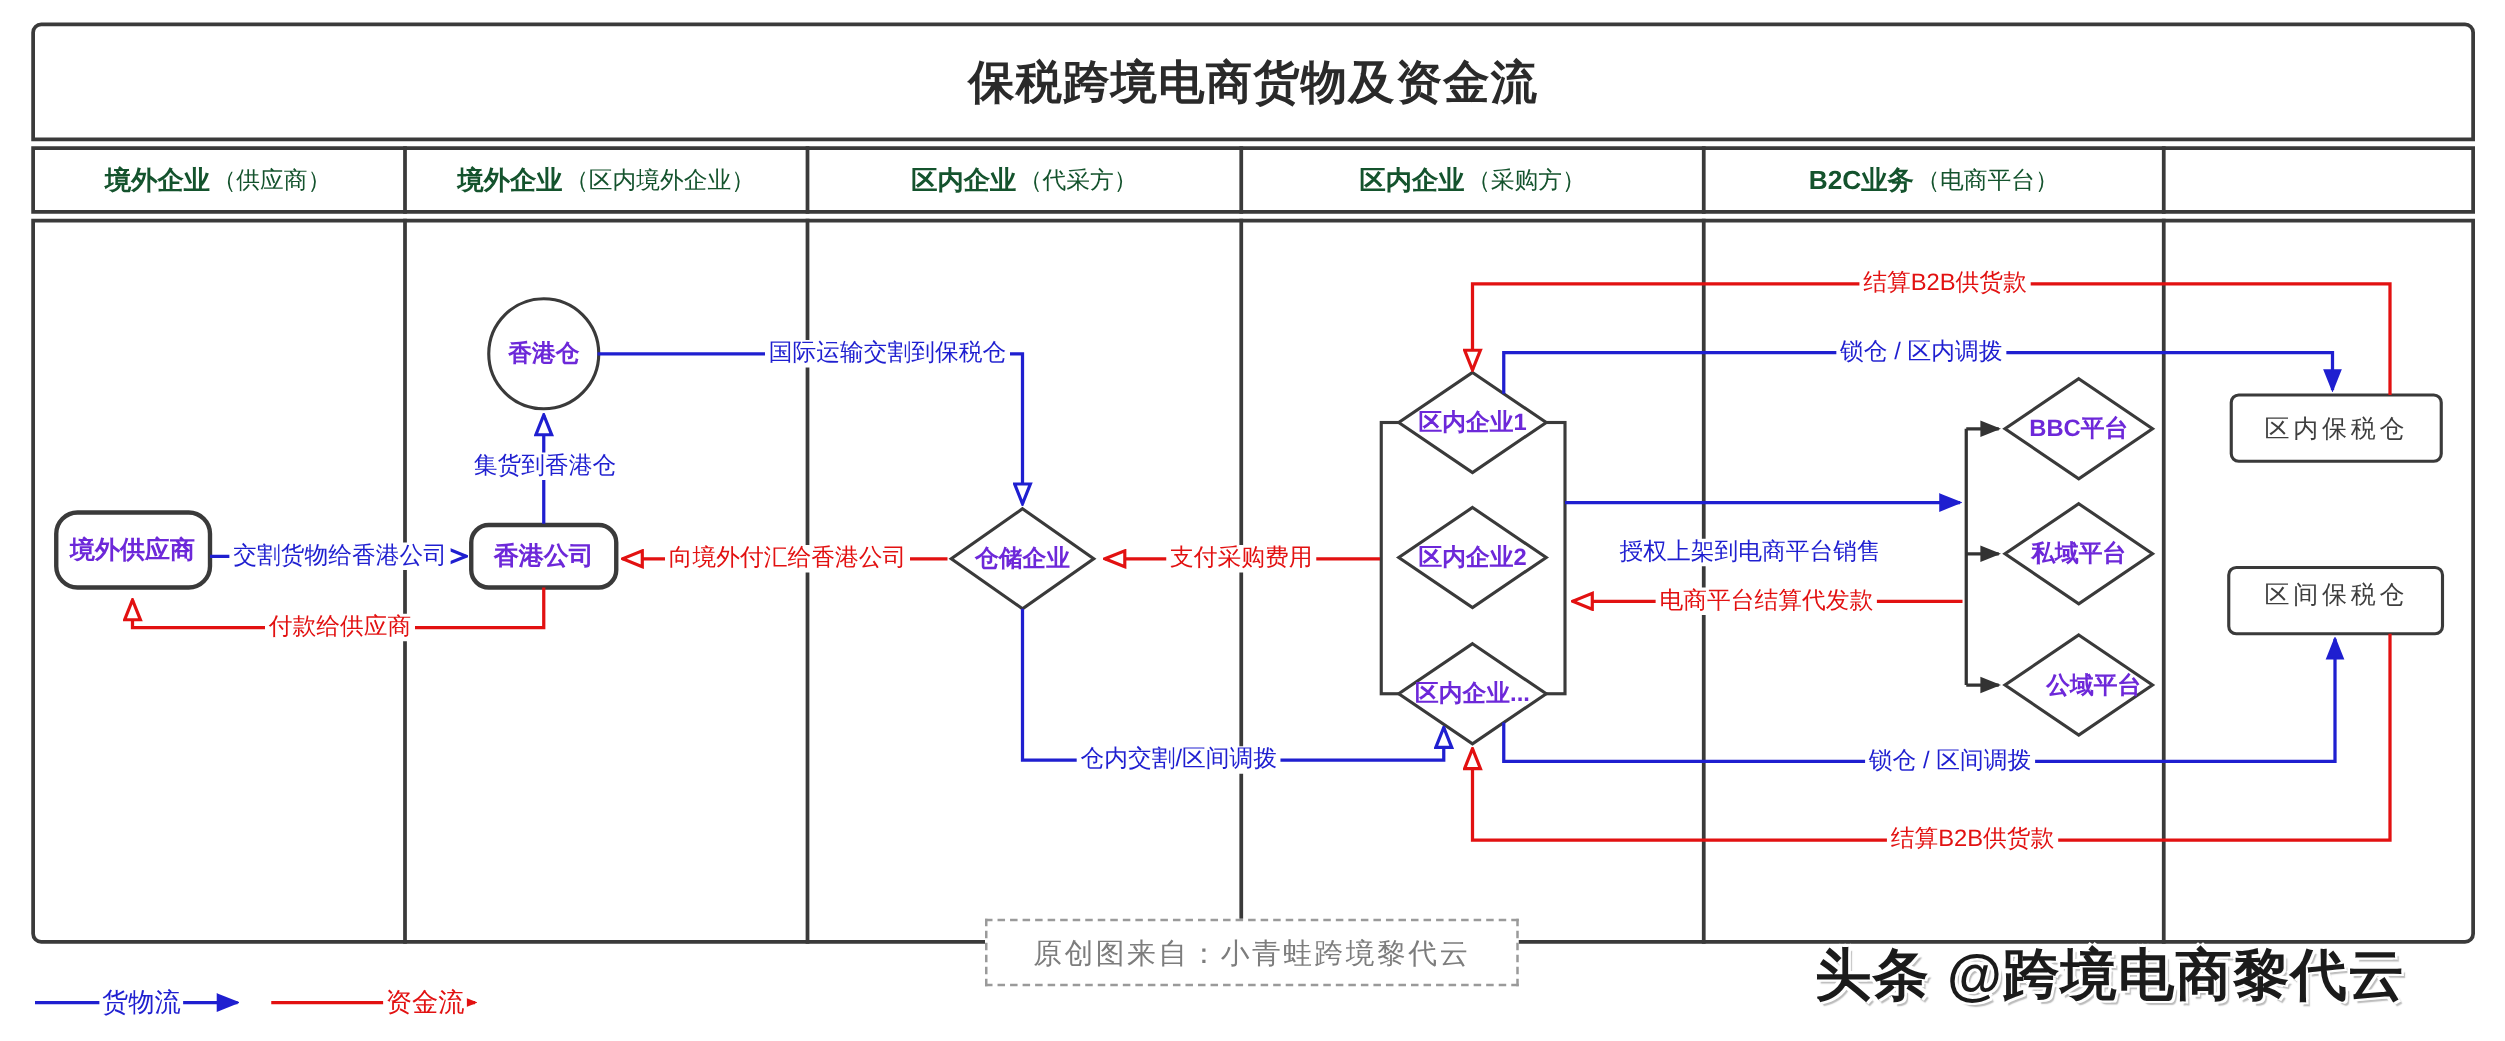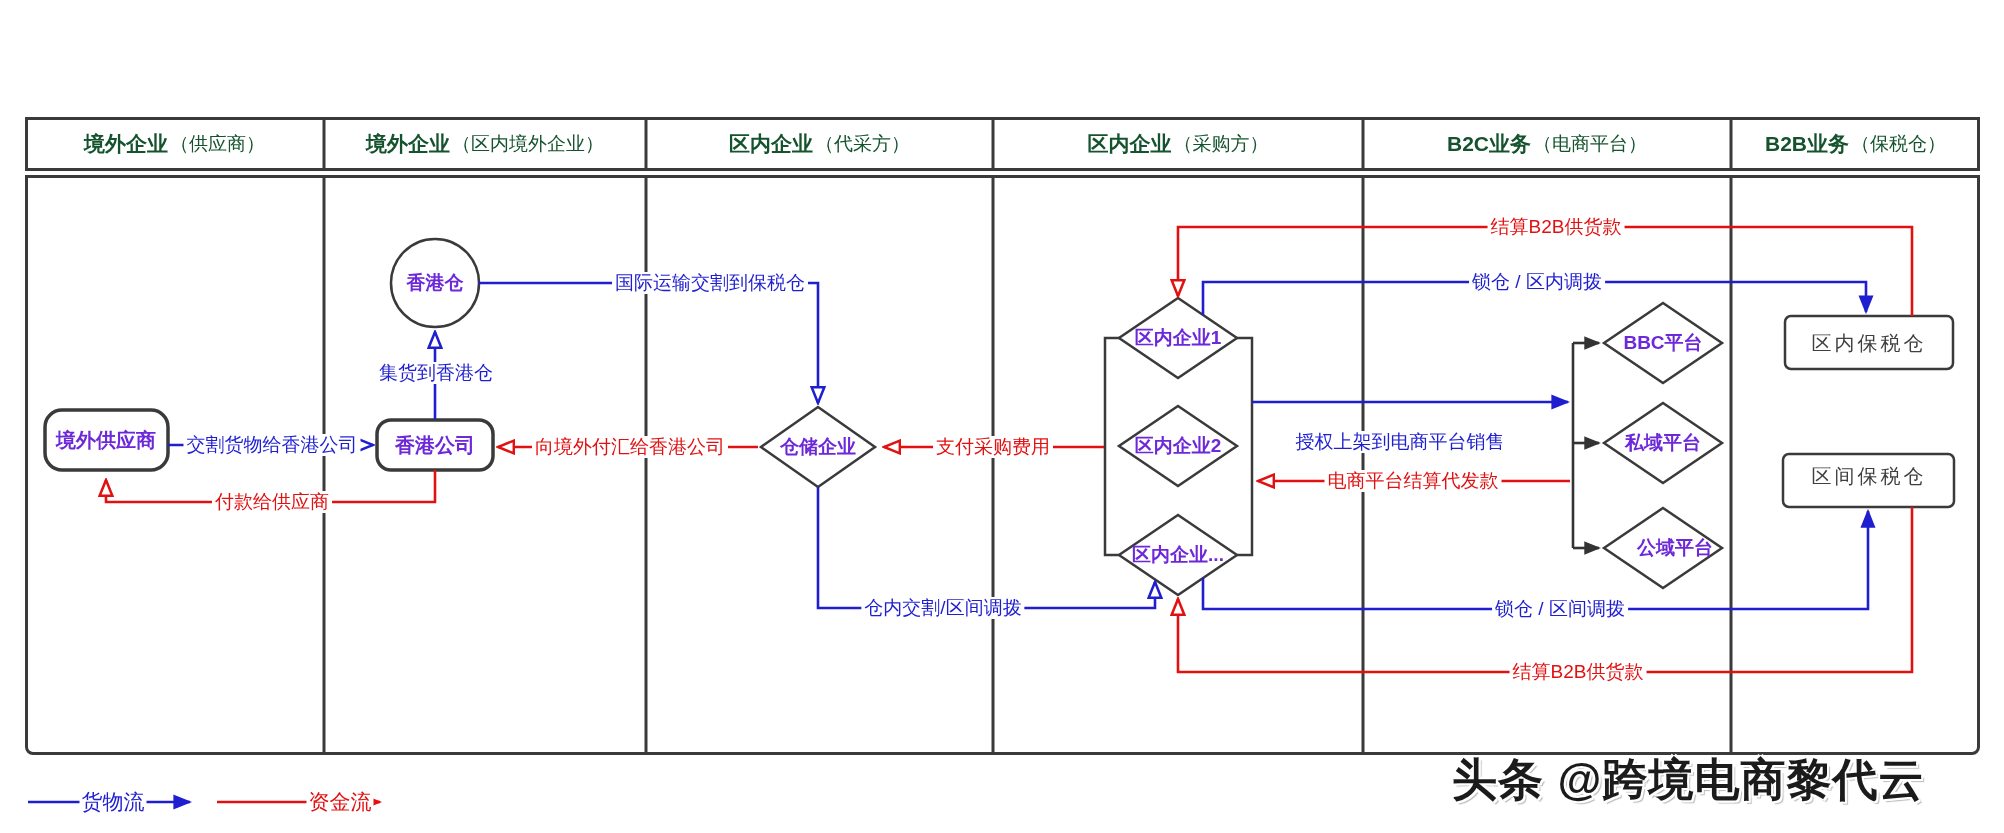--- a/index.html
+++ b/index.html
@@ -39,20 +39,23 @@
   
   #watermark{position:absolute;z-index:6;left:1452px;top:750px;width:552px;
     font-size:45px;font-weight:bold;color:#1b1b1b;letter-spacing:1px;white-space:nowrap;
     text-shadow:2px 2px 0 #fff,-2px -2px 0 #fff,2px -2px 0 #fff,-2px 2px 0 #fff,3px 3px 1px #bbb;}
 </style>
 </head>
 <body>
 
 <div id="canvas">
 
+  <div class="band" id="title-band">
+    <div id="page-title">保税跨境电商货物及资金流</div>
+  </div>
   <div class="band" id="header-band"></div>
   <div class="band" id="body-band"></div>
 
   <div class="col-header" style="left:25px;width:299px;">
     <span class="hb">境外企业</span>
     <span class="hp">（供应商）</span>
   </div>
   <div class="col-header" style="left:324px;width:322px;">
     <span class="hb">境外企业</span>
     <span class="hp">（区内境外企业）</span>
@@ -61,24 +64,20 @@
     <span class="hb">区内企业</span>
     <span class="hp">（代采方）</span>
   </div>
   <div class="col-header" style="left:993px;width:370px;">
     <span class="hb">区内企业</span>
     <span class="hp">（采购方）</span>
   </div>
   <div class="col-header" style="left:1363px;width:368px;">
     <span class="hb">B2C业务</span>
     <span class="hp">（电商平台）</span>
-  </div>
-  <div class="col-header" style="left:1731px;width:249px;">
-    <span class="hb">B2B业务</span>
-    <span class="hp">（保税仓）</span>
   </div>
 
   <svg id="wires" width="2004" height="833">
     <defs>
       <marker id="hB" viewBox="0 0 12 10" refX="11" refY="5" markerWidth="19" markerHeight="16" markerUnits="userSpaceOnUse" orient="auto">
         <path d="M1,1 L11,5 L1,9 Z" fill="#fff" stroke="#1f1fd0" stroke-width="1.6"></path>
       </marker>
       <marker id="sB" viewBox="0 0 12 10" refX="11" refY="5" markerWidth="19" markerHeight="16" markerUnits="userSpaceOnUse" orient="auto">
         <path d="M1,1 L11,5 L1,9 Z" fill="#1f1fd0" stroke="#1f1fd0" stroke-width="1"></path>
       </marker>
@@ -175,16 +174,19 @@
   <div class="elabel red" style="left:1413px;top:481px;">电商平台结算代发款</div>
   <div class="elabel red" style="left:1556px;top:227px;">结算B2B供货款</div>
   <div class="elabel blue" style="left:1537px;top:282px;">锁仓 / 区内调拨</div>
   <div class="elabel blue" style="left:943px;top:608px;">仓内交割/区间调拨</div>
   <div class="elabel blue" style="left:1560px;top:609px;">锁仓 / 区间调拨</div>
   <div class="elabel red" style="left:1578px;top:672px;">结算B2B供货款</div>
 
   <div class="legend-label" style="left:113px;top:802px;color:#1f1fd0;">货物流</div>
   <div class="legend-label" style="left:300px;top:802px;color:#e21111;margin-left:40px;">资金流</div>
 
+  <div id="footer-note">
+    <span>原创图来自：小青蛙跨境黎代云</span>
+  </div>
 
   <div id="watermark">头条 @跨境电商黎代云</div>
 
 </div>
 
 </body></html>

